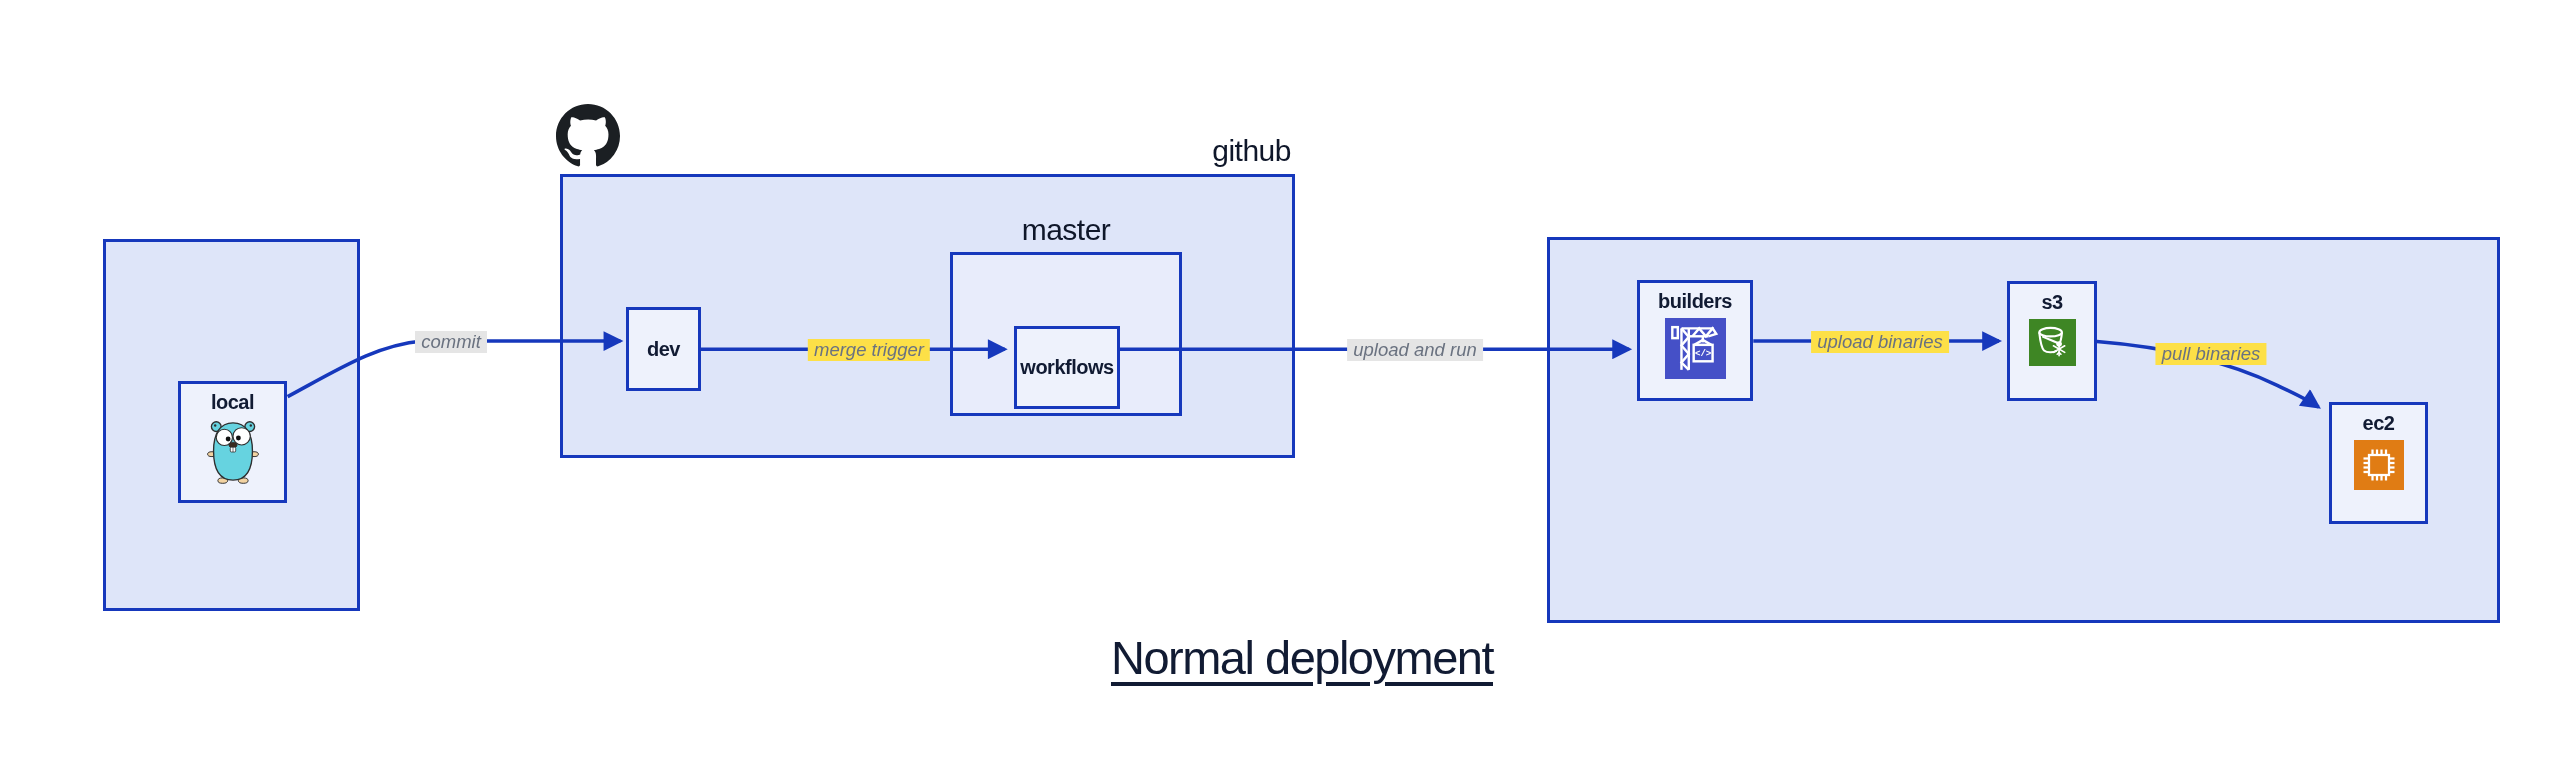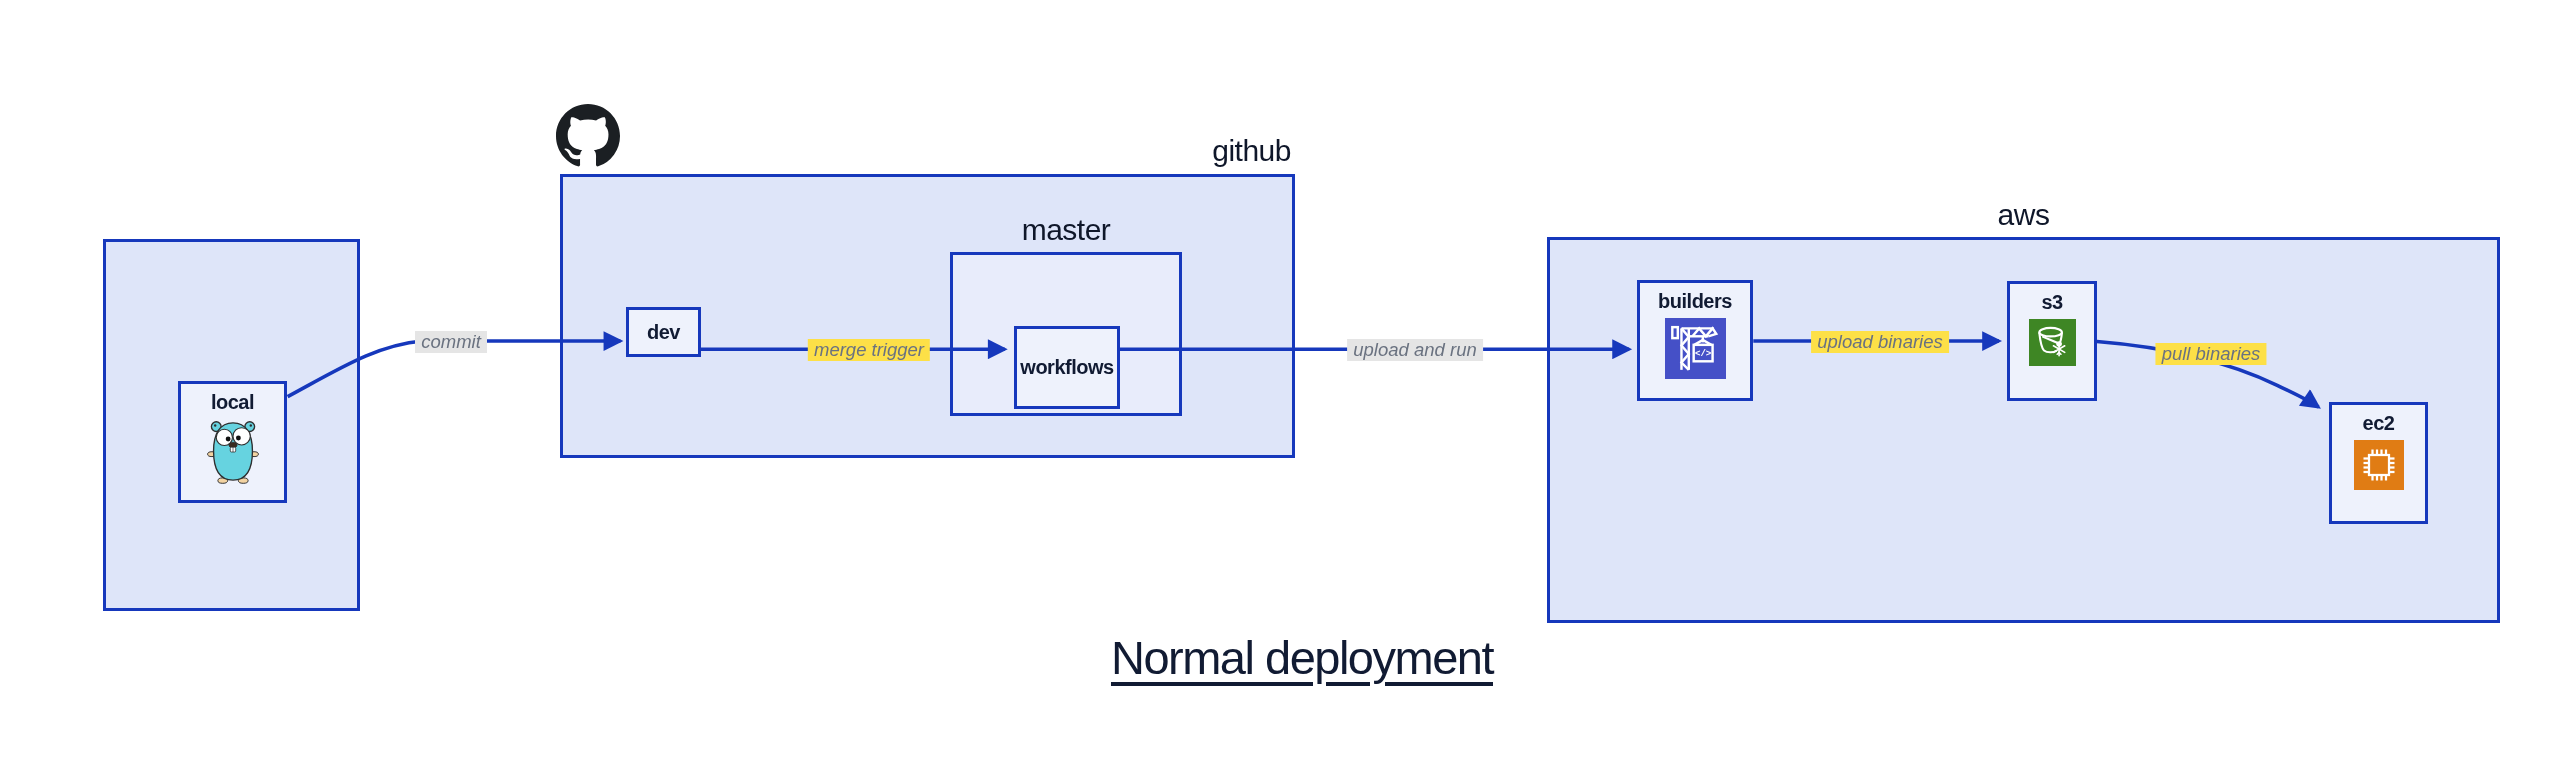--- a/index.html
+++ b/index.html
@@ -24,21 +24,21 @@
 
   
   .node-box{position:absolute;background:#eef2fc;border:3.6px solid #1638bc;box-sizing:border-box;
             display:flex;flex-direction:column;align-items:center;z-index:10;}
   .node-label{font-size:20px;font-weight:bold;color:#111b33;letter-spacing:-0.5px;margin-top:7.2px;}
   .node-box.centered{justify-content:center;}
   .node-box.centered .node-label{margin-top:0;}
   .node-icon{margin-top:5.2px;}
 
   #code-box     {left:178px;top:381px;width:109px;height:122px;}
-  #dev-box      {left:626px;top:307px;width:75px;height:50px;}
+  #dev-box      {left:626px;top:307px;width:75px;height:84px;}
   #workflows-box{left:1014px;top:326px;width:106px;height:83px;z-index:11;}
   #builders-box {left:1637px;top:280px;width:116px;height:121px;}
   #s3-box       {left:2007px;top:281px;width:90px;height:120px;}
   #ec2-box      {left:2329px;top:402px;width:99px;height:122px;}
 
   
   #github-logo{position:absolute;left:556px;top:104px;width:64px;height:64px;z-index:6;}
 
   
   #connectors{position:absolute;left:0;top:0;width:2604px;height:781px;z-index:20;pointer-events:none;}
@@ -63,21 +63,20 @@
 
 <div id="page">
 
   <div class="container-box" id="local-box"></div>
   <div class="container-box" id="github-box"></div>
   <div class="container-box" id="master-box"></div>
   <div class="container-box" id="aws-box"></div>
 
   <div class="container-label right" id="github-label">github</div>
   <div class="container-label center" id="master-label">master</div>
-  <div class="container-label center" id="aws-label">aws</div>
 
   <svg id="github-logo" viewBox="0 0 16 16">
     <path fill="#1b1f23" d="M8 0C3.58 0 0 3.58 0 8c0 3.54 2.29 6.53 5.47 7.59.4.07.55-.17.55-.38 0-.19-.01-.82-.01-1.49-2.01.37-2.53-.49-2.69-.94-.09-.23-.48-.94-.82-1.13-.28-.15-.68-.52-.01-.53.63-.01 1.08.58 1.23.82.72 1.21 1.87.87 2.33.66.07-.52.28-.87.51-1.07-1.78-.2-3.64-.89-3.64-3.95 0-.87.31-1.59.82-2.15-.08-.2-.36-1.02.08-2.12 0 0 .67-.21 2.2.82.64-.18 1.32-.27 2-.27s1.36.09 2 .27c1.53-1.04 2.2-.82 2.2-.82.44 1.1.16 1.92.08 2.12.51.56.82 1.27.82 2.15 0 3.07-1.87 3.75-3.65 3.95.29.25.54.73.54 1.48 0 1.07-.01 1.93-.01 2.2 0 .21.15.46.55.38A8.01 8.01 0 0 0 16 8c0-4.42-3.58-8-8-8z"></path>
   </svg>
 
   <div class="node-box" id="code-box">
     <div class="node-label">local</div>
     <svg class="node-icon" width="54" height="66" viewBox="0 0 100 120">
       <circle cx="19" cy="13" r="9" fill="#66d3e0" stroke="#2f2f2f" stroke-width="2.5"></circle>
       <circle cx="81" cy="13" r="9" fill="#66d3e0" stroke="#2f2f2f" stroke-width="2.5"></circle>

